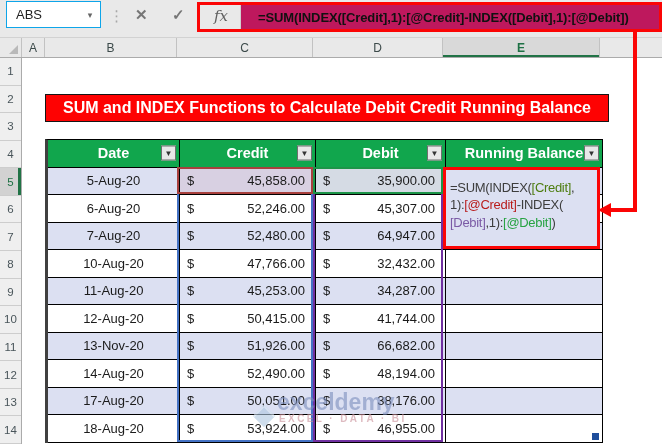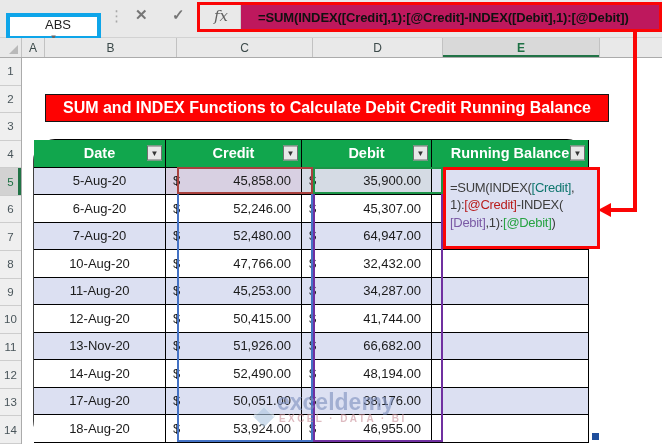--- a/index.html
+++ b/index.html
@@ -5,22 +5,22 @@
   * { margin:0; padding:0; box-sizing:border-box; }
   html,body { background:#fff; }
   #screen {
     position:relative; width:662px; height:444px; overflow:hidden;
     background:#ffffff; font-family:"Liberation Sans", sans-serif;
   }
 
   
   .fbar { position:absolute; left:0; top:0; width:662px; height:38px;
           background:#E9E9E9; border-bottom:1px solid #D2D2D2; }
-  .namebox { position:absolute; left:6px; top:13px; width:95px; height:27px;
-             background:#fff; border:4px solid #0ea5e9; display:flex; align-items:center;flex-direction:column; }
+  .namebox { position:absolute; left:6px; top:1px; width:95px; height:27px;
+             background:#fff; border:1px solid #0ea5e9; display:flex; align-items:center; }
   .namebox .val { flex:1; padding-left:9px; font-size:13px; color:#222; }
   .namebox .dd { width:20px; text-align:center; color:#666; font-size:9px; }
   .vdots { position:absolute; left:109px; top:7px; color:#A8A8A8; font-size:15px; }
   .fbtn { position:absolute; top:6px; font-size:15px; color:#767676; font-weight:600; }
   .icon-x { left:135px; }
   .icon-check { left:172px; }
   .fx { position:absolute; left:207px; top:7px; width:28px; text-align:center;
         font-family:"DejaVu Serif", serif; font-style:italic; font-size:15px; color:#5F5F5F; }
   .fwhite { position:absolute; left:240px; top:3px; width:419px; height:28px;
             background:#be185d; border-left:1px solid #D0D0D0; display:flex; align-items:center; }
@@ -49,23 +49,23 @@
         display:flex; align-items:center; justify-content:center; }
   .rh.sel { background:#D2D2D2; color:#1E7145; box-shadow: inset -3px 0 0 #217346; }
 
   
   .banner { position:absolute; left:45px; top:86px; width:564px; height:28px;
             background:#FE0202; border:1px solid #151515; color:#fff;
             font-weight:bold; font-size:16px; display:flex; align-items:center;
             justify-content:center; white-space:nowrap; z-index:2;margin-top:8px; }
 
   
-  .xtable { position:absolute; left:33px; top:139px; z-index:1;
+  .xtable { position:absolute; left:45px; top:139px; z-index:1;
             display:grid; grid-template-columns:132px 136px 130px 157px;
-            grid-auto-rows:27.5px; border-top:1px solid #000; border-left:1px solid #404040;border-radius:22px; }
+            grid-auto-rows:27.5px; border-top:1px solid #000; border-left:3px solid #404040; }
   .cell { border-right:1px solid #000; border-bottom:1px solid #000;
           display:flex; align-items:center; font-size:13px; color:#1B1B1B;
           background:#fff; position:relative; }
   .cell.band { background:#DCE0F2; }
   .th { background:#11A64D; color:#fff; font-weight:bold; font-size:14.5px;
         justify-content:center; }
   .th .flt { position:absolute; right:3px; top:50%; transform:translateY(-50%);
              width:15px; height:15px; background:#E8E8E8; border:1px solid #6F6F6F;
              display:flex; align-items:center; justify-content:center;
              font-size:8px; color:#333; }
@@ -277,21 +277,21 @@
       </div>
       <div class="cell"></div>
     </div>
 
   <div class="ov ov-credit-col"></div>
   <div class="ov ov-credit-cell"></div>
   <div class="ov ov-debit-col"></div>
   <div class="ov ov-debit-cell"></div>
 
   <div class="fcell" id="fcell">
-      <div class="fline"><span style="color: rgb(61, 61, 61);">=SUM(INDEX(</span><span style="color: #0f766e;">[Credit]</span><span style="color: rgb(61, 61, 61);">,</span></div>
+      <div class="fline"><span style="color: rgb(61, 61, 61);">=SUM(INDEX(</span><span style="color: #4d7c0f;">[Credit]</span><span style="color: rgb(61, 61, 61);">,</span></div>
       <div class="fline"><span style="color: rgb(61, 61, 61);">1):</span><span style="color: #b91c1c;">[@Credit]</span><span style="color: rgb(61, 61, 61); margin-top: 36px;">-INDEX(</span></div>
       <div class="fline"><span style="color: rgb(123, 91, 166);">[Debit]</span><span style="color: rgb(61, 61, 61);">,1):</span><span style="color: rgb(39, 163, 67);">[@Debit]</span><span style="color: rgb(61, 61, 61);">)</span></div>
     </div>
 
   <div class="arrow-v"></div>
   <div class="arrow-h"></div>
   <div class="arrow-head"></div>
 
   <div class="resize-handle"></div>
 

